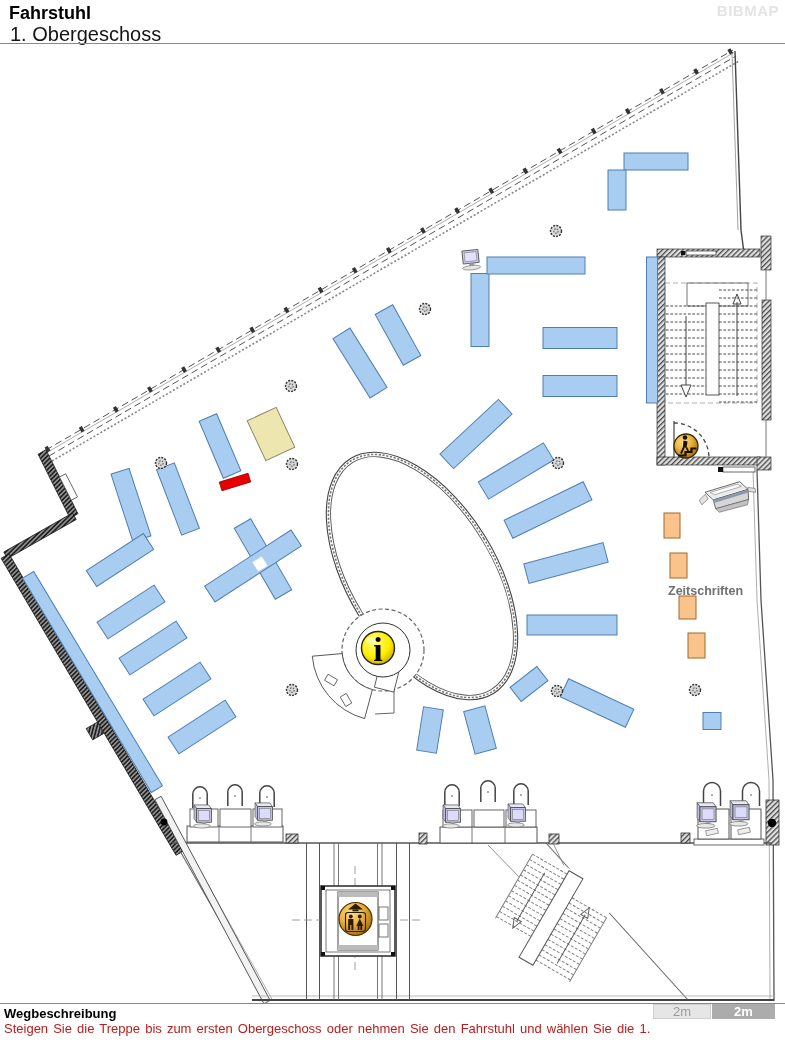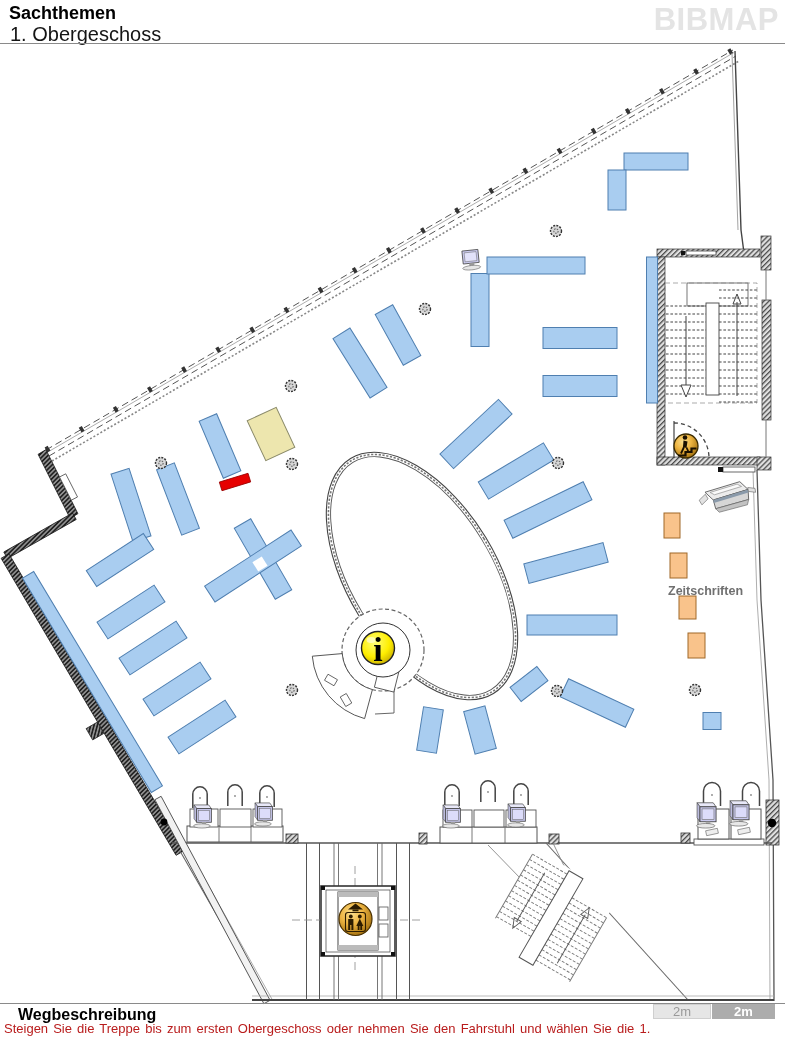--- a/index.html
+++ b/index.html
@@ -1,27 +1,27 @@
 <!DOCTYPE html>
 <html><head><meta charset="utf-8">
 <style>
 html,body{margin:0;padding:0;background:#fff;}
 body{width:785px;height:1043px;position:relative;font-family:"Liberation Sans",sans-serif;overflow:hidden;}
 .h1{position:absolute;left:9px;top:3px;font-size:18px;font-weight:bold;color:#000;}
 .h2{position:absolute;left:10px;top:23px;font-size:20px;color:#151515;}
-.logo{position:absolute;right:6px;top:2px;font-size:31px;font-weight:bold;color:#E4E4E4;letter-spacing:0.5px;margin-left:21px;}
+.logo{position:absolute;right:6px;top:2px;font-size:15px;font-weight:bold;color:#E4E4E4;letter-spacing:0.5px;margin-left:21px;}
 .line1{position:absolute;left:0;top:43px;width:785px;height:1px;background:#8a8a8a;}
 .line2{position:absolute;left:0;top:1003px;width:785px;height:1px;background:#8a8a8a;}
-.f1{position:absolute;left:4px;top:1006px;font-size:16px;font-weight:bold;color:#000;margin-left:14px;}
+.f1{position:absolute;left:4px;top:1006px;font-size:13px;font-weight:bold;color:#000;}
 .f2{position:absolute;left:4px;top:1021px;font-size:13px;color:#b91c1c;word-spacing:1.5px;white-space:nowrap;}
 .sb1{position:absolute;left:653px;top:1004px;width:58px;height:15px;background:#E6E6E6;border:1px solid #cfcfcf;box-sizing:border-box;color:#9a9a9a;font-size:13px;text-align:center;line-height:14px;}
 .sb2{position:absolute;left:712px;top:1004px;width:63px;height:15px;background:#ACACAC;color:#fff;font-size:13px;font-weight:bold;text-align:center;line-height:15px;}
 </style></head>
 <body>
-<div class="h1">Sachthemen</div>
+<div class="h1">Fahrstuhl</div>
 <div class="h2">1. Obergeschoss</div>
 <div class="logo">BIBMAP</div>
 <div class="line1"></div>
 <svg width="785" height="1043" viewBox="0 0 785 1043" style="position:absolute;left:0;top:0">
 <defs>
 <pattern id="hw" width="3.2" height="3.2" patternUnits="userSpaceOnUse" patternTransform="rotate(45)">
  <rect width="3.2" height="3.2" fill="#8f8f8f"></rect>
         <rect width="1.6" height="3.2" fill="#202020"></rect>
 </pattern>
 <pattern id="hs" width="3.6" height="3.6" patternUnits="userSpaceOnUse" patternTransform="rotate(45)">

